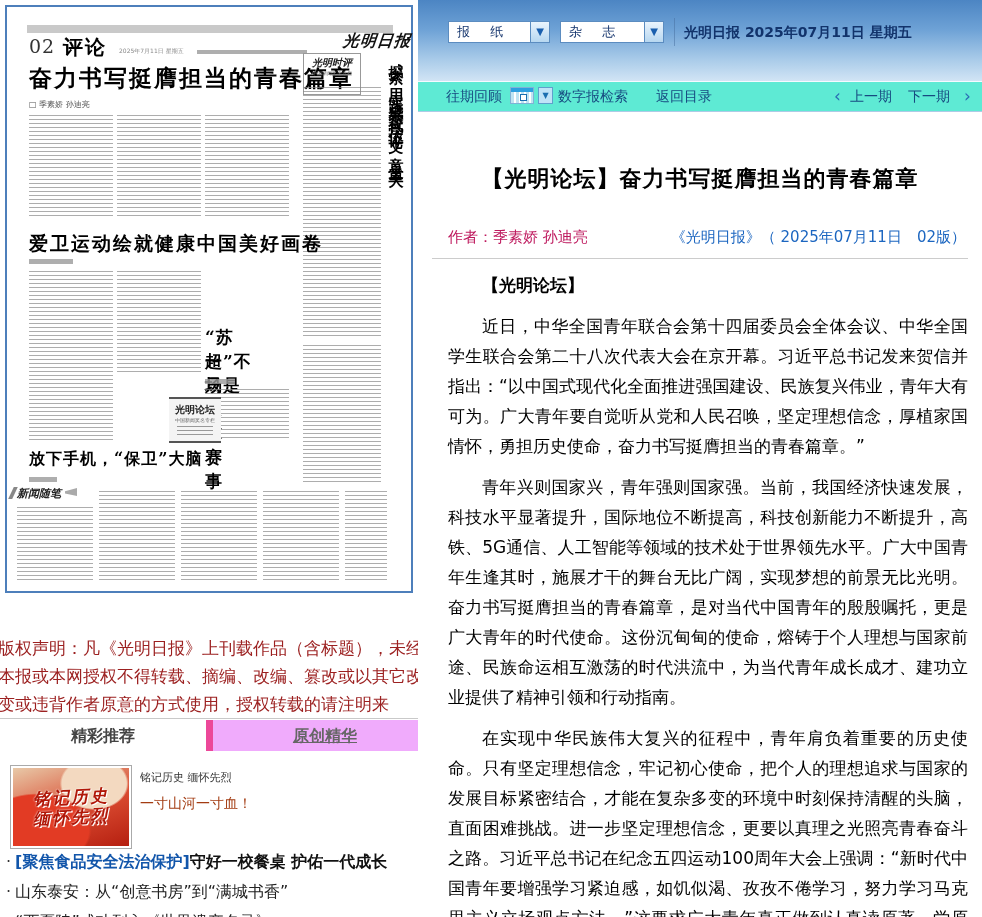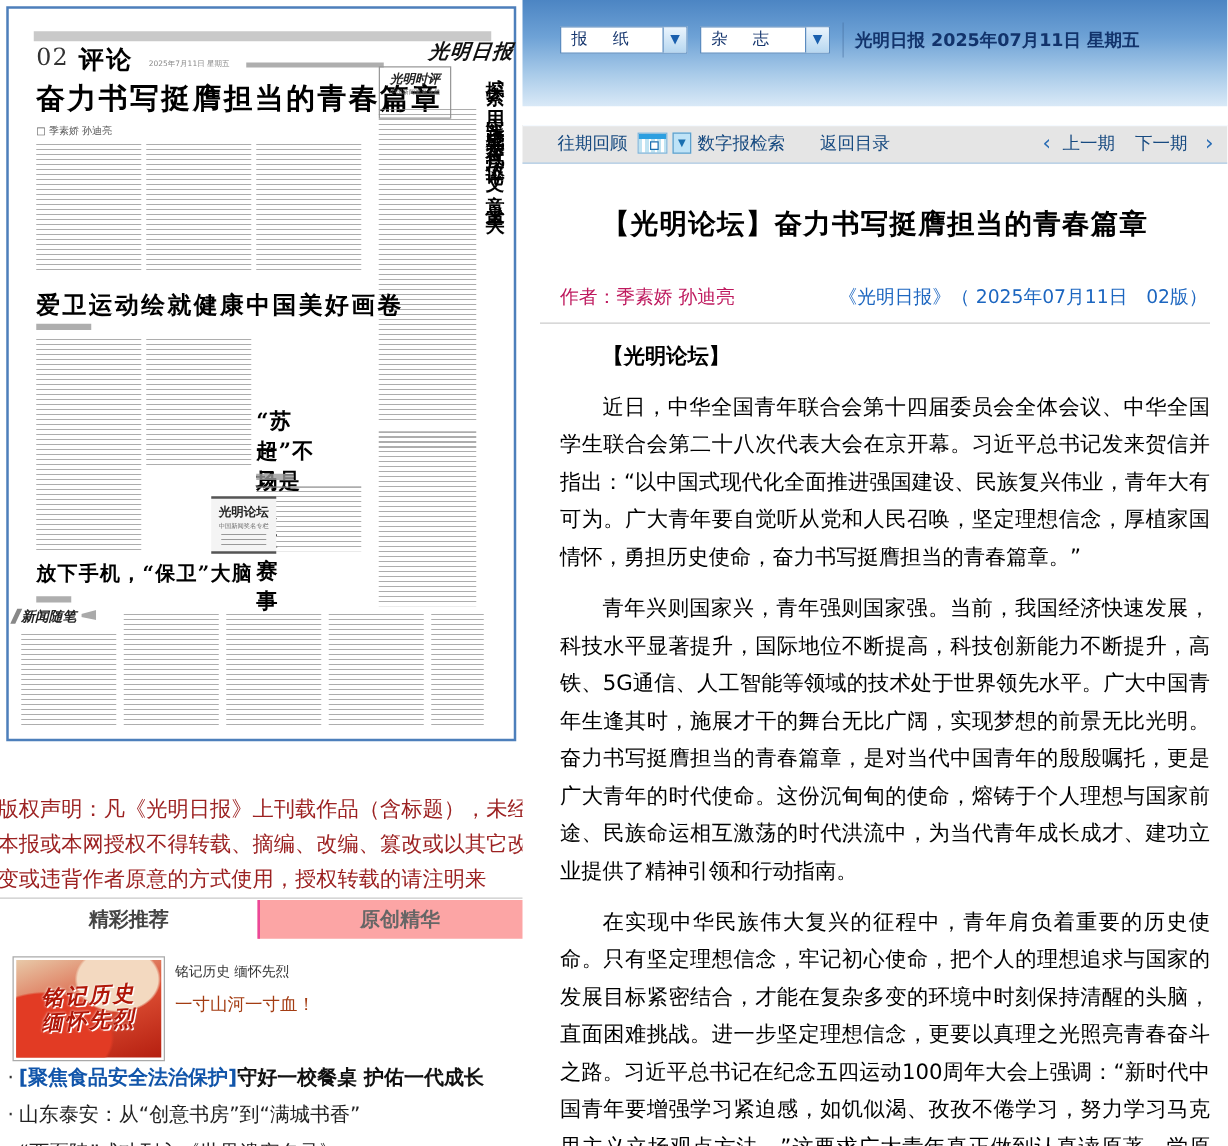--- a/index.html
+++ b/index.html
@@ -67,21 +67,21 @@
 
   .copyright{
     position:absolute;left:-2px;top:634px;width:434px;
     font-size:17px;line-height:28px;color:#9c2121;
   }
 
   .tabs{position:absolute;left:0;top:718px;width:430px;height:32px;border-top:1px solid #c9c9c9;}
   .tab{position:absolute;top:1px;height:31px;line-height:31px;text-align:center;
     font-size:16px;font-weight:bold;cursor:pointer;}
   .tab-active{left:0;width:206px;background:#fff;color:#444;}
-  .tab-inactive{left:206px;width:224px;background:#fca5a5;color:#666;border-left:2px solid #ec4899;}
+  .tab-inactive{left:206px;width:224px;background:#f0abfc;color:#666;border-left:7px solid #ec4899;text-decoration:underline;}
 
   .promo-img{
     position:absolute;left:10px;top:765px;width:116px;height:78px;
     border:1px solid #aaa;background:#fff;padding:2px;cursor:pointer;
   }
   .promo-img .inner{
     width:100%;height:100%;
     background:
       radial-gradient(ellipse at 70% 20%, #f3d9c0 0 28%, transparent 30%),
       radial-gradient(ellipse at 20% 80%, #e23b24 0 40%, transparent 42%),
@@ -112,21 +112,21 @@
     display:flex;box-sizing:border-box;cursor:pointer;}
   .dd-label{flex:1;font-size:13px;color:#16366e;line-height:20px;padding-left:8px;letter-spacing:8px;white-space:nowrap;}
   .dd-btn{width:18px;background:linear-gradient(#eaf4fd,#b7d7f0);border-left:1px solid #5b8cc0;
     color:#1a5fae;font-size:10px;text-align:center;line-height:20px;}
   .dd1{left:30px;width:102px;}
   .dd2{left:142px;width:104px;}
   .tb-divider{position:absolute;left:256px;top:18px;width:1px;height:28px;background:#466d9d;opacity:.5;}
   .tb-date{position:absolute;left:266px;top:24px;font-size:14px;font-weight:bold;color:#12336b;white-space:nowrap;}
 
   .nav-bar{
-    position:absolute;left:0;top:100px;width:564px;height:30px;background:#e5e5e5;
+    position:absolute;left:0;top:81px;width:564px;height:30px;background:#5eead4;
     border-bottom:1px solid #aecbe6;box-shadow:0 1px 0 #f5faff inset;
     font-size:14px;color:#174a80;line-height:30px;
   }
   .nav-bar .nav-item{position:absolute;top:0;cursor:pointer;white-space:nowrap;}
   .ni-past{left:28px;}
   .cal-icon{position:absolute;left:92px;top:6px;width:24px;height:17px;cursor:pointer;
     background:
       linear-gradient(#2d9fe0 0 4px,transparent 4px),
       repeating-linear-gradient(to right,#bfe3f2 0 3px,#fff 3px 5px),
       repeating-linear-gradient(to bottom,#bfe3f2 0 3px,#fff 3px 5px);

